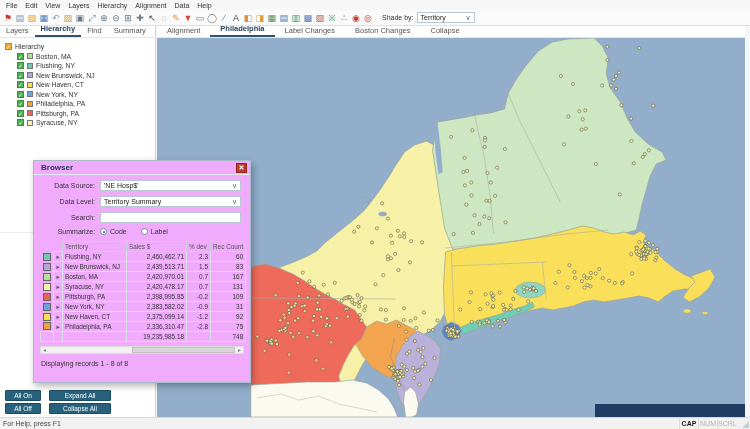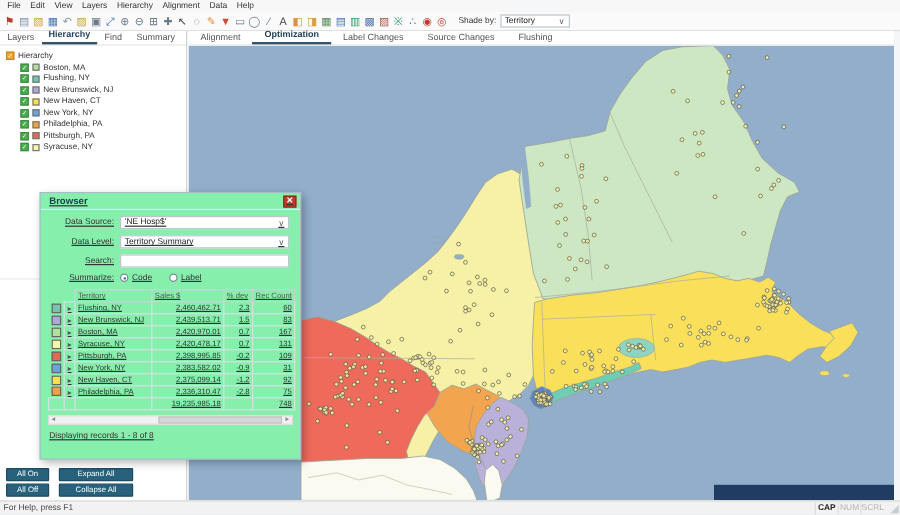--- a/index.html
+++ b/index.html
@@ -37,22 +37,22 @@
   .pbtn { background:#27617C; color:#fff; font-size:6.5px; height:11px; display:flex;
           align-items:center; justify-content:center; border:1px solid #1D4D63; border-radius:1px;
           cursor:default; white-space:nowrap; }
 
   #maparea { position:absolute; left:157px; top:26px; right:5px; bottom:12px; background:#fff; }
   #map-tabs .tab { padding:0 10px 2px 10px; }
   #map { position:absolute; left:0; right:0; top:12px; bottom:0; overflow:hidden; }
   #mapsvg { width:100%; height:100%; display:block; }
   #map-strip { position:absolute; right:0; bottom:0; left:438px; height:13px; background:#203C62; }
 
-  #dialog { position:absolute; left:33px; top:160px; width:218px; height:223px; background:#86efac;
-            border:1px solid #A9BCCB; box-shadow:2px 3px 7px rgba(0,0,0,.3); font-size:7px; color:#333;text-decoration:underline; }
+  #dialog { position:absolute; left:33px; top:160px; width:218px; height:223px; background:#f0abfc;
+            border:1px solid #A9BCCB; box-shadow:2px 3px 7px rgba(0,0,0,.3); font-size:7px; color:#333; }
   .dlg-title { height:14px; display:flex; align-items:center; justify-content:space-between;
                padding:0 3px 0 7px; color:#253B52; font-weight:bold; font-size:8px;
                border-bottom:1px solid #E4E9EE; }
   .close-btn { width:11px; height:10px; background:#C0392B; border:1px solid #8E2A20; color:#fff;
                font-size:7px; line-height:8px; text-align:center; cursor:default; }
   .frow { display:flex; align-items:center; margin:5px 9px 0 9px; }
   .flabel { width:52px; text-align:right; margin-right:5px; flex:0 0 auto; }
   .combo { flex:1; height:11px; }
   .tinput { flex:1; height:11px; border:1px solid #B9C6D0; background:#fff; font-size:7px;
             padding:0 3px; font-family:"Liberation Sans",sans-serif; }
@@ -203,24 +203,24 @@
       <div class="pbtn">All On</div>
       <div class="pbtn">Expand All</div>
       <div class="pbtn">All Off</div>
       <div class="pbtn">Collapse All</div>
     </div>
 </div>
 
 <div id="maparea">
   <div class="tabbar" id="map-tabs">
       <div class="tab">Alignment</div>
-      <div class="tab active">Optimization</div>
+      <div class="tab active">Philadelphia</div>
       <div class="tab">Label Changes</div>
-      <div class="tab">Source Changes</div>
-      <div class="tab">Flushing</div>
+      <div class="tab">Boston Changes</div>
+      <div class="tab">Collapse</div>
     </div>
   <div id="map">
     <svg id="mapsvg" viewBox="0 0 589 379" preserveAspectRatio="none">
         <rect x="0" y="0" width="589" height="379" fill="#92AECB"></rect>
         <polygon points="97,258 99,241 111,234 124,229 137,224 149,219 160,213 168,205 178,197 188,189 198,181 208,172 216,162 224,151 232,139 240,126 248,114 258,107 270,103 279,108 284,148 289,188 297,211 295,230 292,252 290,271 284,283 276,291 266,297 256,301 246,305 236,309 226,311 214,313 204,330 196,346 97,346" fill="#F6F1A6" stroke="#9aa49a" stroke-width="0.7"></polygon>
         <polygon points="276,112 281,84 305,80 320,77 334,75 348,71 352,55 360,41 370,27 382,13 396,4 412,1 438,0 446,8 452,20 450,36 454,50 464,64 471,80 479,94 492,106 506,114 510,122 500,126 494,138 490,152 486,166 483,180 480,192 466,196 452,199 436,202 418,205 400,208 382,211 364,214 346,216 328,215 310,213 296,211 288,190 282,152" fill="#CDE7C2" stroke="#9aa49a" stroke-width="0.7"></polygon>
         <polygon points="289,214 300,211 320,208 340,206 360,203 378,200 396,196 412,192 426,188 438,190 448,194 458,196 468,194 477,197 484,193 490,197 487,205 493,209 501,215 509,223 519,231 529,237 539,241 546,242 542,252 529,251 517,253 508,259 502,264 493,260 483,258 472,260 460,262 448,264 437,262 427,264 417,268 407,270 396,272 386,270 376,272 365,275 354,278 343,282 332,286 321,290 310,294 299,296 292,292 288,276 287,250 288,230" fill="#FADF5B" stroke="#9aa49a" stroke-width="0.7"></polygon>
         <polygon points="535,238 546,234 554,231 559,239 553,250 543,259 533,264 527,259 533,250 539,244" fill="#FADF5B" stroke="#9aa49a" stroke-width="0.7"></polygon>
         <polygon points="94,229 108,226 122,230 136,236 148,243 158,250 168,256 178,261 188,267 198,272 210,289 205,301 197,308 191,318 186,328 182,338 184,347 94,347" fill="#EE6A5B" stroke="#9aa49a" stroke-width="0.7"></polygon>
         <polygon points="210,289 220,283 230,286 240,282 249,287 257,291 263,296 269,302 273,310 269,320 262,330 253,338 242,342 229,338 216,330 206,318 199,306 205,301" fill="#F2A44E" stroke="#9aa49a" stroke-width="0.7"></polygon>

